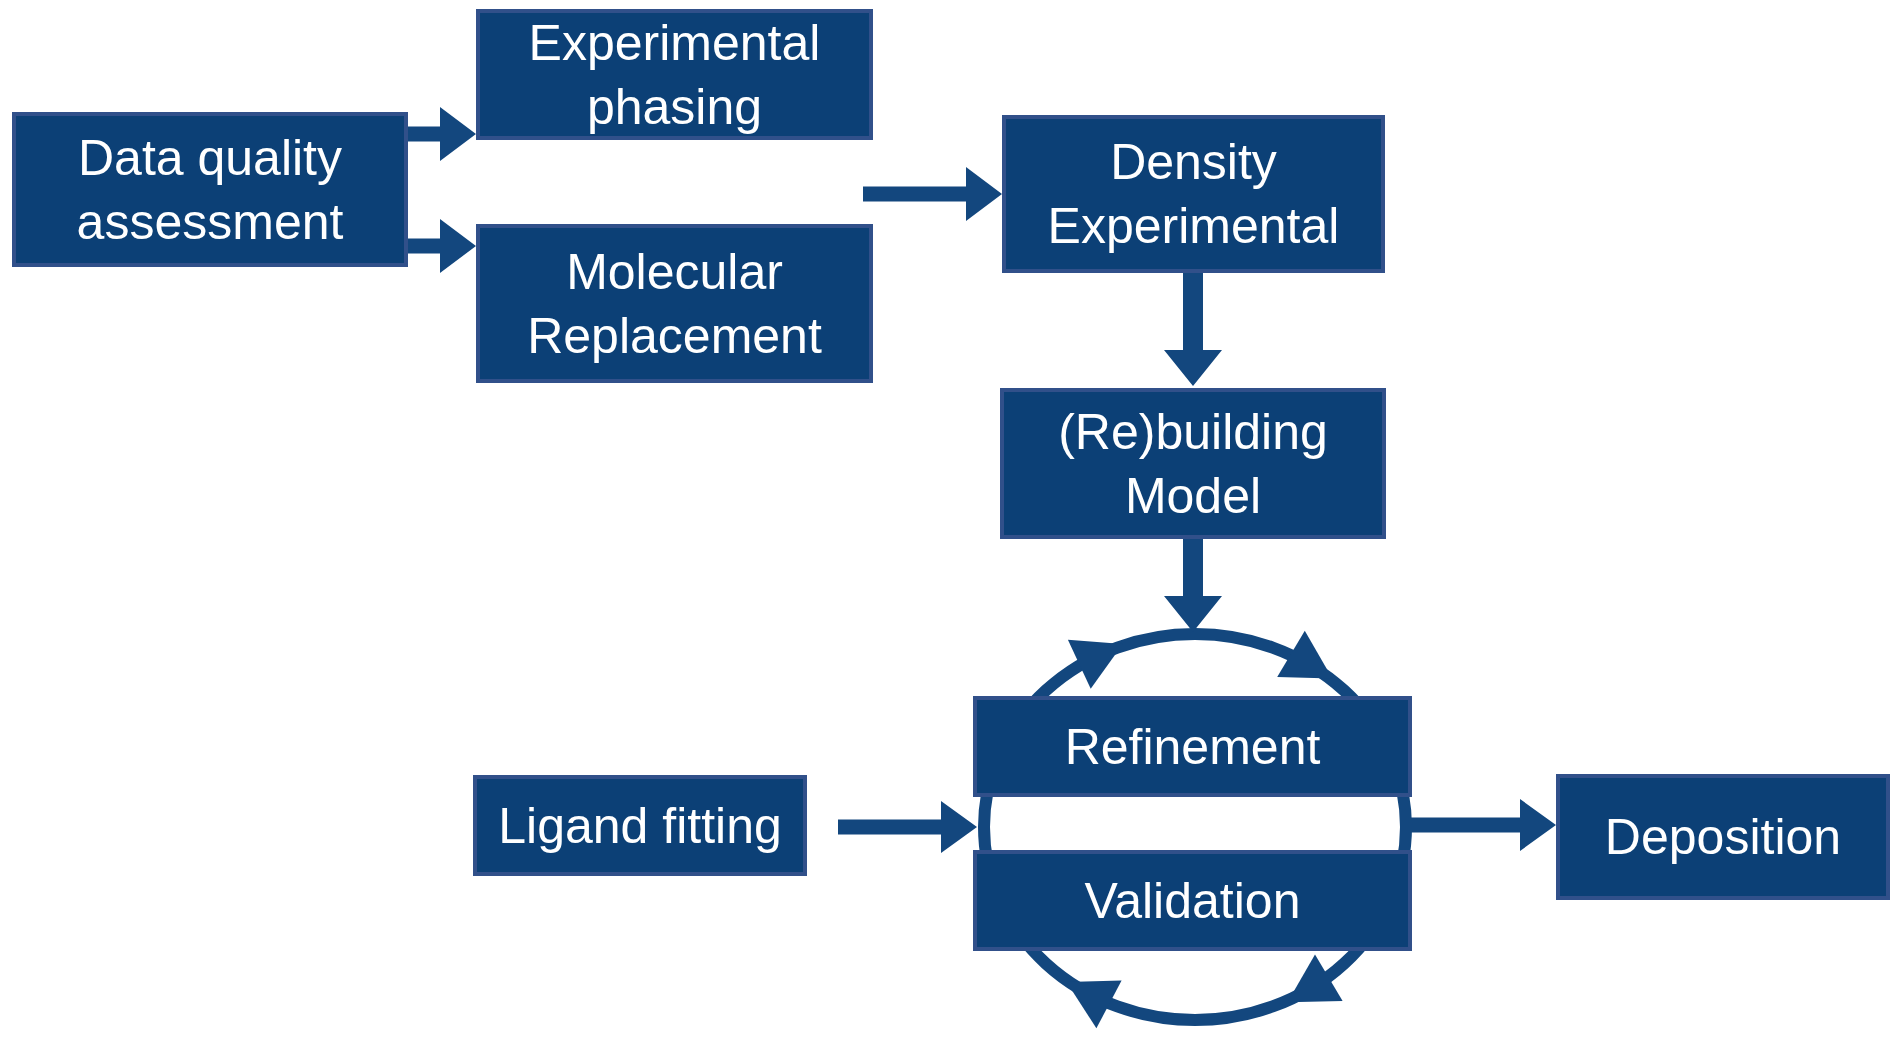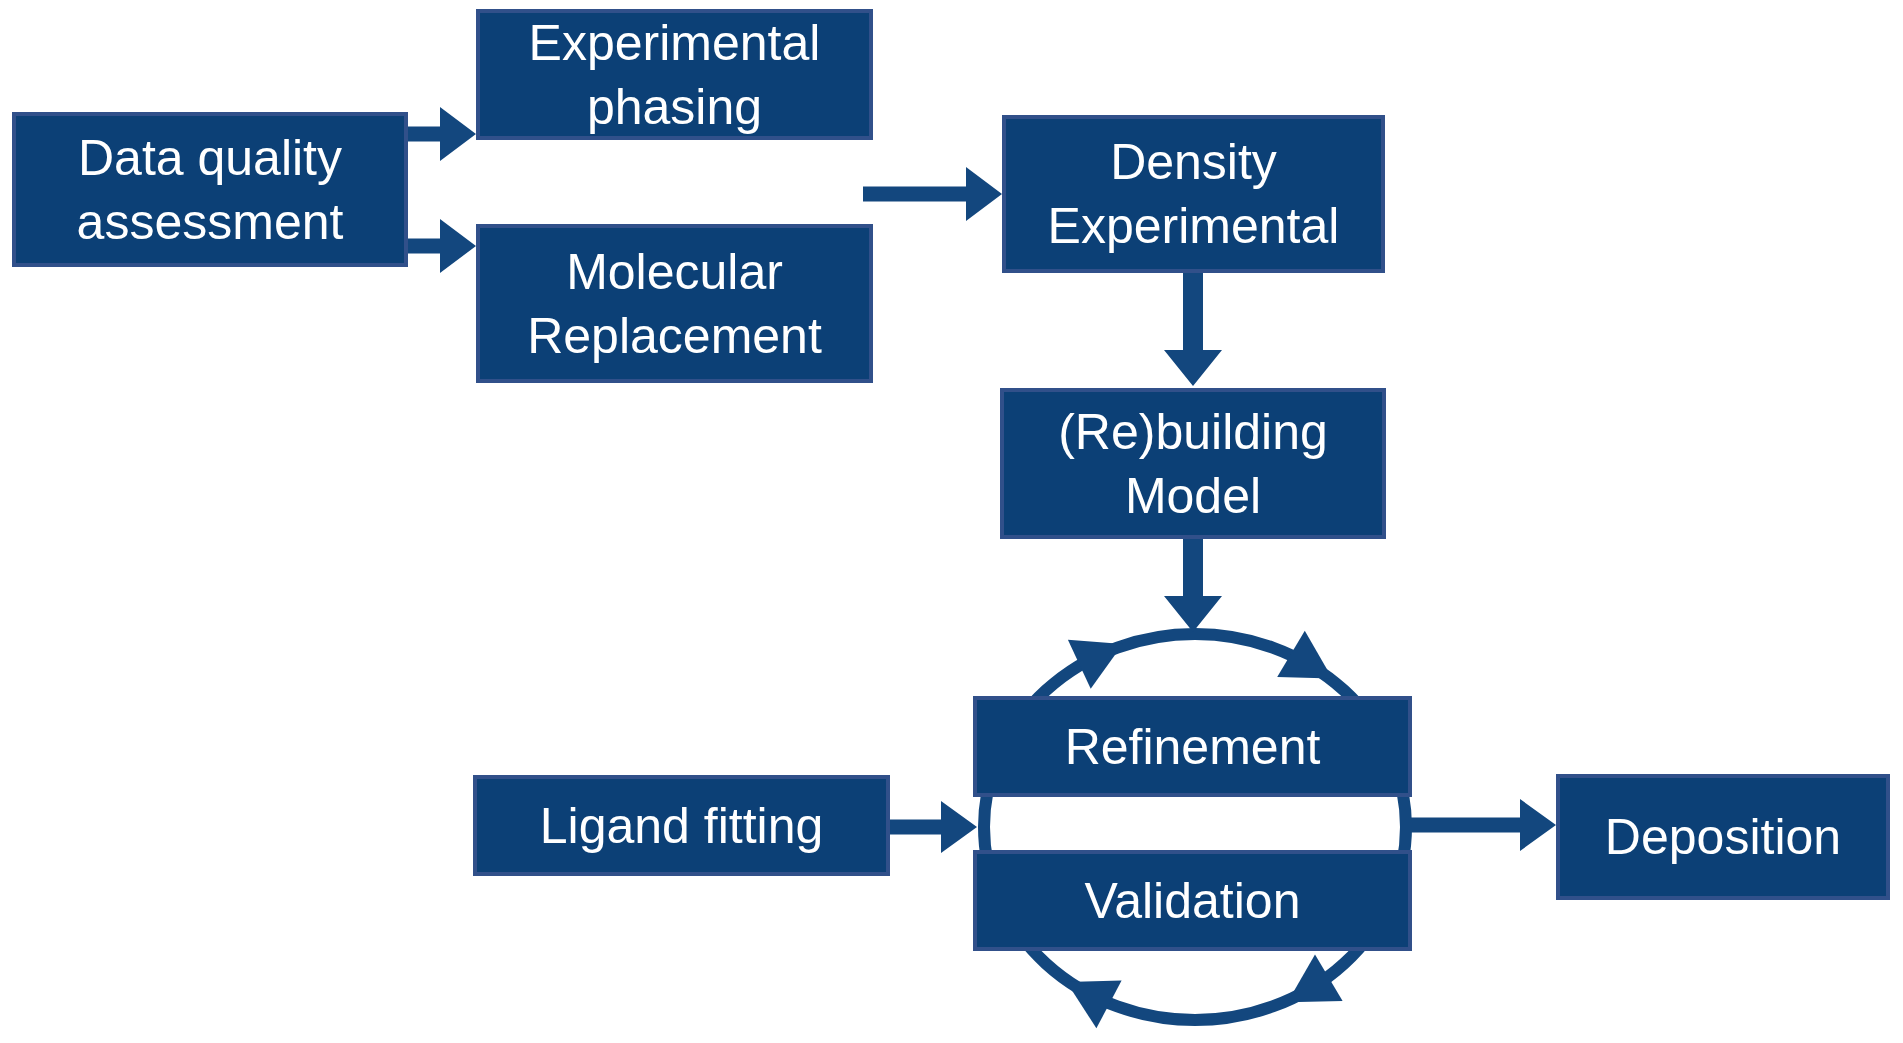--- a/index.html
+++ b/index.html
@@ -92,21 +92,21 @@
   </div>
 
   <div class="node" style="left:973px; top:696px; width:439px; height:101px;text-align:center;">
     <span>Refinement</span>
   </div>
 
   <div class="node" style="left:973px; top:850px; width:439px; height:101px;">
     <span>Validation</span>
   </div>
 
-  <div class="node" style="left:473px; top:775px; width:417px; height:101px;">
+  <div class="node" style="left:473px; top:775px; width:334px; height:101px;">
     <span>Ligand fitting</span>
   </div>
 
   <div class="node" style="left:1556px; top:774px; width:334px; height:126px;">
     <span>Deposition</span>
   </div>
 
 </div>
 
 </body></html>

